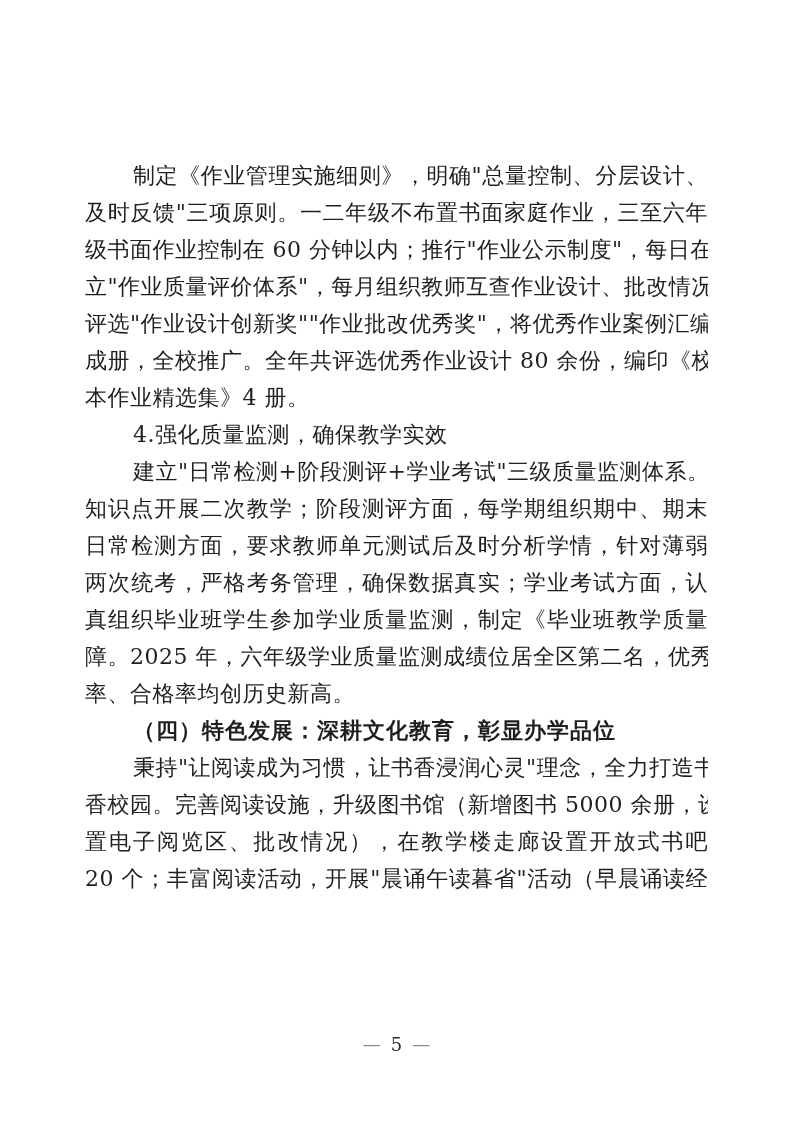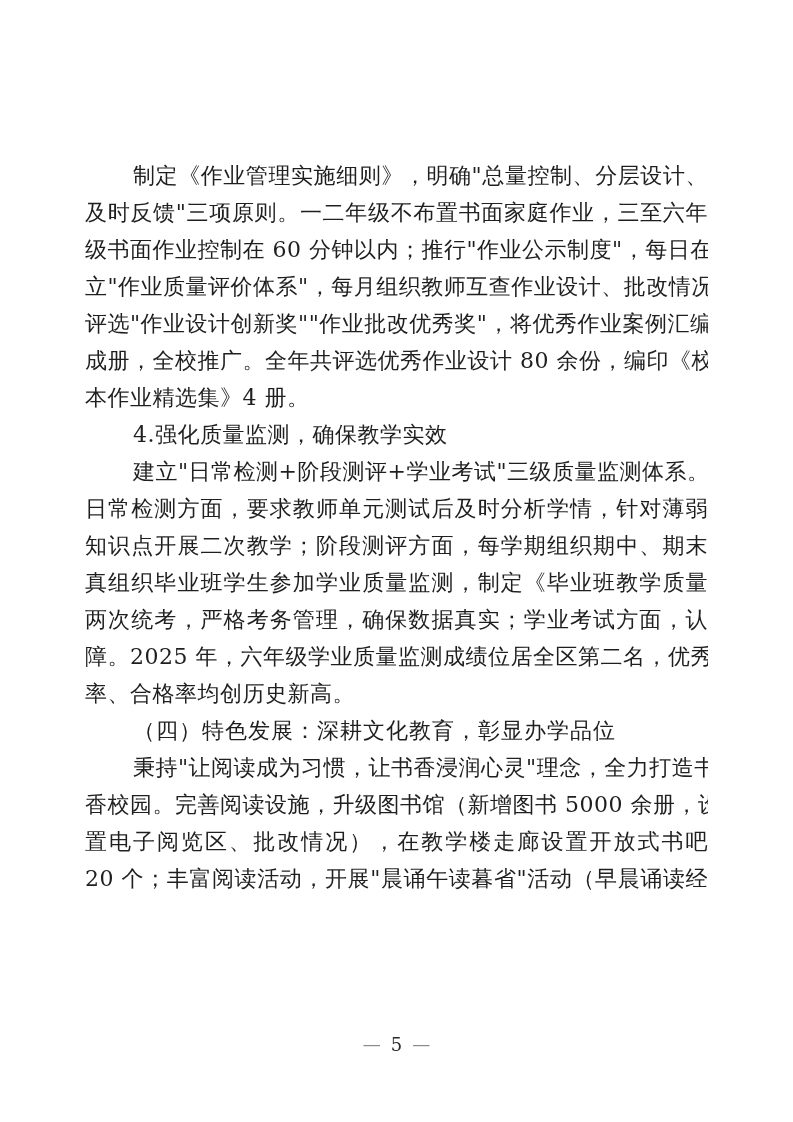--- a/index.html
+++ b/index.html
@@ -33,21 +33,21 @@
     text-justify: inter-character;
     overflow: hidden;
   }
   .line.j {
     text-align-last: justify;
   }
   .line.indent {
     text-indent: 48px;
   }
   .line.b {
-    font-weight: 400;
+    font-weight: 700;
     letter-spacing: 1px;
   }
   .footer {
     position: absolute;
     left: 0;
     right: 0;
     top: 1032px;
     height: 26px;
     text-align: center;
     font-size: 18px;
@@ -69,24 +69,24 @@
   <div class="doc-body" id="doc-body">
       <div class="line j indent">制定《作业管理实施细则》，明确"总量控制、分层设计、</div>
       <div class="line j">及时反馈"三项原则。一二年级不布置书面家庭作业，三至六年</div>
       <div class="line j">级书面作业控制在 60 分钟以内；推行"作业公示制度"，每日在</div>
       <div class="line j">立"作业质量评价体系"，每月组织教师互查作业设计、批改情况，</div>
       <div class="line j">评选"作业设计创新奖""作业批改优秀奖"，将优秀作业案例汇编</div>
       <div class="line j">成册，全校推广。全年共评选优秀作业设计 80 余份，编印《校</div>
       <div class="line">本作业精选集》4 册。</div>
       <div class="line indent">4.强化质量监测，确保教学实效</div>
       <div class="line j indent">建立"日常检测+阶段测评+学业考试"三级质量监测体系。</div>
+      <div class="line j">知识点开展二次教学；阶段测评方面，每学期组织期中、期末</div>
       <div class="line j">日常检测方面，要求教师单元测试后及时分析学情，针对薄弱</div>
-      <div class="line j">知识点开展二次教学；阶段测评方面，每学期组织期中、期末</div>
+      <div class="line j">两次统考，严格考务管理，确保数据真实；学业考试方面，认</div>
       <div class="line j">真组织毕业班学生参加学业质量监测，制定《毕业班教学质量</div>
-      <div class="line j">两次统考，严格考务管理，确保数据真实；学业考试方面，认</div>
       <div class="line j">障。2025 年，六年级学业质量监测成绩位居全区第二名，优秀</div>
       <div class="line">率、合格率均创历史新高。</div>
       <div class="line indent b">（四）特色发展：深耕文化教育，彰显办学品位</div>
       <div class="line j indent">秉持"让阅读成为习惯，让书香浸润心灵"理念，全力打造书</div>
       <div class="line j">香校园。完善阅读设施，升级图书馆（新增图书 5000 余册，设</div>
       <div class="line j">置电子阅览区、批改情况），在教学楼走廊设置开放式书吧</div>
       <div class="line j">20 个；丰富阅读活动，开展"晨诵午读暮省"活动（早晨诵读经</div>
     </div>
   <div class="footer">
     <span class="dash">—</span><span class="num">5</span><span class="dash">—</span>

